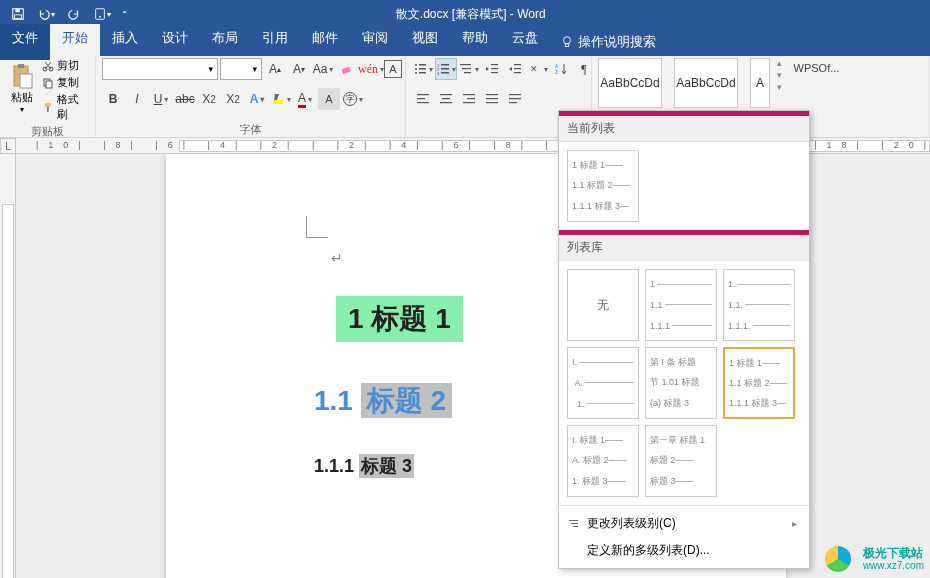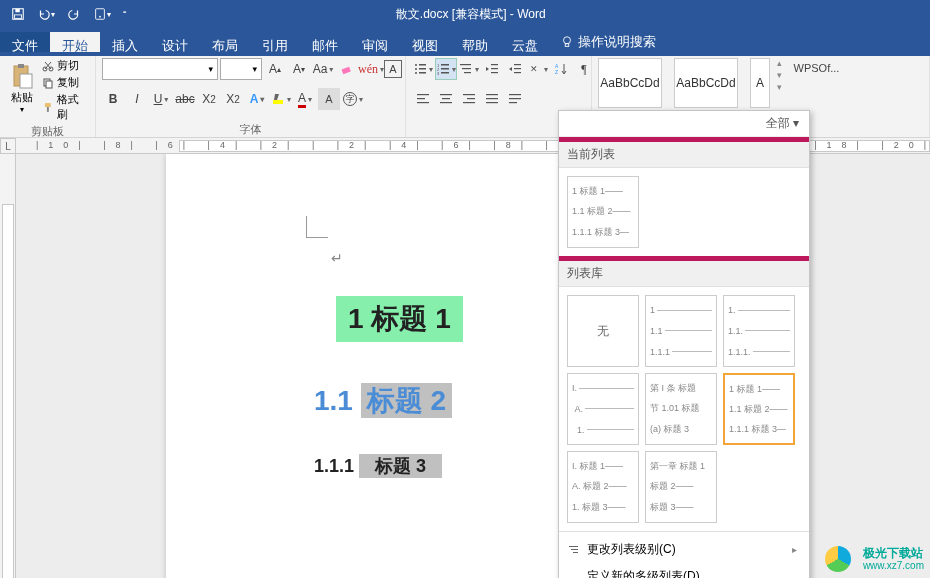--- a/index.html
+++ b/index.html
@@ -5,21 +5,21 @@
 * { margin: 0; padding: 0; box-sizing: border-box; font-family: "Microsoft YaHei", "Segoe UI", sans-serif; }
 body { width: 930px; height: 578px; overflow: hidden; background: #fff; position: relative; }
 
 .title-bar { height: 28px; background: #2b579a; color: #fff; display: flex; align-items: center; font-size: 12px; }
 .title-bar .qat { display: flex; align-items: center; padding-left: 6px; gap: 2px; }
 .title-bar .qat-item { padding: 3px 5px; display: flex; align-items: center; justify-content: center; }
 .title-bar .qat-item svg { width: 14px; height: 14px; }
 .title-bar .title-text { flex: 1; text-align: center; padding-right: 120px; }
 
 .menu-bar { height: 28px; background: #2b579a; display: flex; align-items: center; font-size: 13px; }
-.menu-item { color: #fff; padding: 0 12px; height: 20px; line-height: 28px; cursor: pointer; }
+.menu-item { color: #fff; padding: 0 12px; height: 36px; line-height: 28px; cursor: pointer; }
 .menu-item.file { background: #1e4e8c; }
 .menu-item.active { background: #f3f3f3; color: #2b579a; }
 .menu-tell { display: flex; align-items: center; gap: 4px; padding: 0 10px; color: #fff; }
 .menu-tell svg { width: 14px; height: 14px; }
 
 .ribbon { height: 82px; background: #f3f3f3; border-bottom: 1px solid #d4d4d4; display: flex; }
 .ribbon-group { border-right: 1px solid #e1e1e1; padding: 2px 6px 0; display: flex; flex-direction: column; }
 .ribbon-group-content { flex: 1; display: flex; align-items: flex-start; gap: 4px; }
 .ribbon-group-label { text-align: center; font-size: 11px; color: #666; padding: 2px 0 0; }
 
@@ -51,21 +51,21 @@
 .hruler { position: absolute; left: 16px; top: 138px; right: 0; height: 16px; background: #f3f3f3; border-bottom: 1px solid #c8c8c8; font-size: 9px; color: #666; overflow: hidden; }
 
 .doc-area { position: absolute; left: 16px; top: 154px; right: 0; bottom: 0; background: #ededed; overflow: hidden; }
 .page { position: absolute; left: 150px; top: 0; width: 620px; height: 800px; background: #fff; box-shadow: 0 0 6px rgba(0,0,0,.2); }
 .page .corner { position: absolute; left: 140px; top: 62px; width: 22px; height: 22px; border-left: 1px solid #999; border-bottom: 1px solid #999; }
 .page .para-mark { position: absolute; left: 165px; top: 96px; font-size: 14px; color: #888; }
 .doc-h1 { position: absolute; left: 170px; top: 142px; font-size: 28px; font-weight: bold; background: #86efac; padding: 4px 12px; color: #222; }
 .doc-h2 { position: absolute; left: 148px; top: 228px; font-size: 28px; font-weight: bold; color: #4a8cd6; }
 .doc-h2 .sel { background: #c0c0c0; padding: 2px 6px; }
 .doc-h3 { position: absolute; left: 148px; top: 300px; font-size: 18px; font-weight: bold; color: #222; }
-.doc-h3 .sel { background: #c0c0c0; padding: 2px 16px; }
+.doc-h3 .sel { background: #c0c0c0; padding: 2px 2px; }
 
 .dropdown { position: absolute; left: 558px; top: 110px; width: 252px; background: #fff; border: 1px solid #c6c6c6; box-shadow: 2px 2px 6px rgba(0,0,0,.25); z-index: 50; font-size: 12px; }
 .dd-header { display: flex; justify-content: flex-end; padding: 4px 10px; color: #555; border-bottom: 1px solid #eee; }
 .dd-section-label { background: #f0f0f0; padding: 4px 8px; color: #555; border-top: 5px solid #be185d; border-bottom: 1px solid #e0e0e0; }
 .dd-tiles { display: flex; flex-wrap: wrap; gap: 6px; padding: 8px; }
 .dd-tile { width: 72px; height: 72px; border: 1px solid #ccc; background: #fff; font-size: 9px; color: #888; padding: 4px; display: flex; flex-direction: column; justify-content: space-around; position: relative; }
 .dd-tile.none { align-items: center; justify-content: center; font-size: 12px; color: #666; }
 .dd-tile.active { border: 2px solid #f2a63a; }
 .dd-tile .line { display: flex; align-items: center; gap: 2px; }
 .dd-tile .line .rule { flex: 1; height: 1px; background: #bbb; }
@@ -379,21 +379,20 @@
       <span class="sel">标题 2</span>
     </div>
     <div class="doc-h3">
       <span>1.1.1</span>
       <span class="sel">标题 3</span>
     </div>
   </div>
 </div>
 
 <div class="dropdown">
-  <div class="dd-header">全部 ▾</div>
   <div class="dd-section-label">当前列表</div>
   <div class="dd-tiles">
     <div class="dd-tile">
       <div class="line">
           <span>1 标题 1——</span>
         </div>
       <div class="line">
           <span>1.1 标题 2——</span>
         </div>
       <div class="line">

